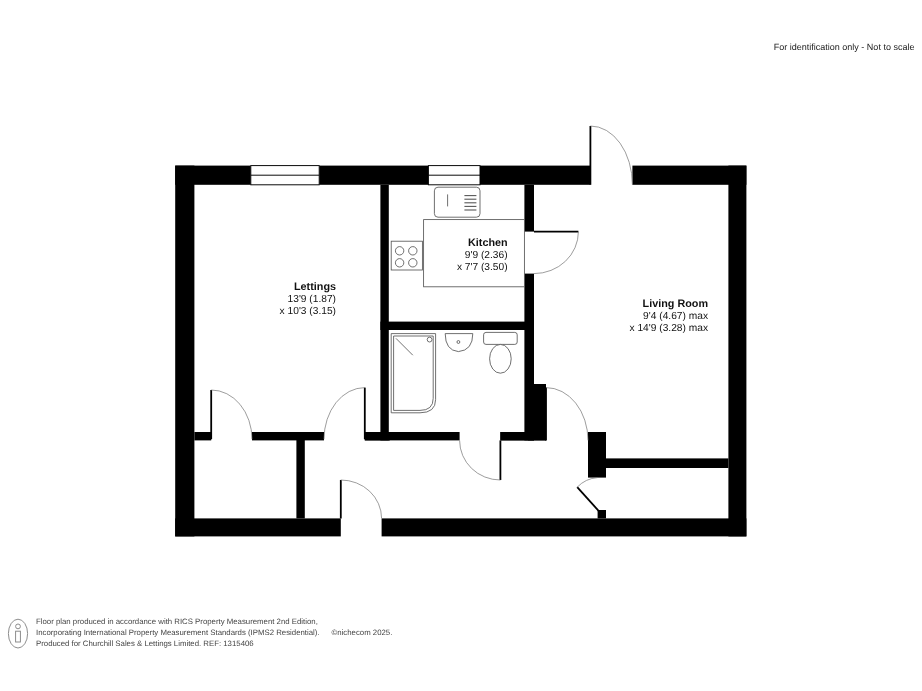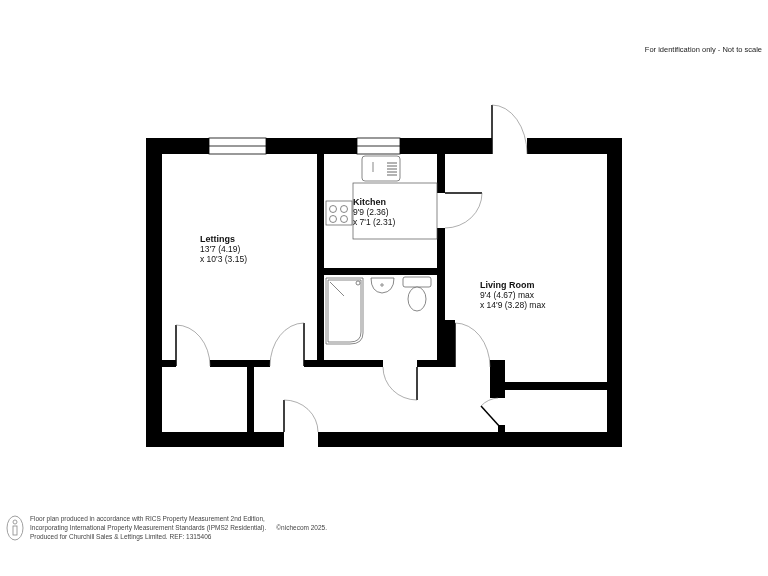--- a/index.html
+++ b/index.html
@@ -1,21 +1,21 @@
 <!DOCTYPE html>
 <html><head>
   <meta charset="utf-8">
   <style>
     html, body { margin: 0; padding: 0; background: #ffffff; }
     body { width: 768px; height: 576px; position: relative; overflow: hidden; font-family: "Liberation Sans", sans-serif; color: #000; }
     .area { position: absolute; right: 6px; top: 33px; text-align: right; }
     .area .main { font-size: 12.5px; line-height: 15px; }
-    .area .sub { font-size: 7.5px; line-height: 10px; margin-top: 12px; color: #222; }
+    .area .sub { font-size: 7.5px; line-height: 10px; margin-top: 2px; color: #222; }
     svg.plan { position: absolute; left: 0; top: 0; }
-    .label { position: absolute; text-align: left; font-size: 8.5px; line-height: 10px; color: #111; }
+    .label { position: absolute; text-align: right; font-size: 8.5px; line-height: 10px; color: #111; }
     .label .name { font-weight: bold; font-size: 9px; }
     .footer { position: absolute; left: 6px; top: 514px; display: flex; align-items: center; }
     .footer .text { font-size: 6.5px; line-height: 9px; color: #444; margin-left: 6px; }
     .footer .text span.right { margin-left: 10px; }
   </style>
 </head>
 <body>
 
 <div class="area">
   <div class="sub">For identification only - Not to scale</div>
@@ -119,31 +119,31 @@
     <circle cx="358" cy="283" r="2"></circle>
     <path d="M371 278 L394 278 Q394 292 382 293 Q371 292 371 278 Z"></path>
     <circle cx="382" cy="285" r="1.2"></circle>
     <rect x="403" y="277" width="28" height="10" rx="2"></rect>
     <ellipse cx="417" cy="299" rx="9" ry="12"></ellipse>
   </g>
 </svg>
 
 <div class="label" style="left:200px; top:234px; width:80px;">
   <div class="name">Lettings</div>
-  <div>13'7 (4.19)</div>
+  <div>13'9 (1.87)</div>
   <div>x 10'3 (3.15)</div>
 </div>
 
 <div class="label" style="left:353px; top:197px; width:70px;">
   <div class="name">Kitchen</div>
   <div>9'9 (2.36)</div>
-  <div>x 7'1 (2.31)</div>
+  <div>x 7'7 (3.50)</div>
 </div>
 
-<div class="label" style="left:480px; top:248px; width:110px;margin-top:32px;">
+<div class="label" style="left:480px; top:248px; width:110px;">
   <div class="name">Living Room</div>
   <div>9'4 (4.67) max</div>
   <div>x  14'9 (3.28) max</div>
 </div>
 
 <div class="footer">
   <svg width="18" height="26" viewBox="0 0 18 26">
     <ellipse cx="9" cy="13" rx="8" ry="12" fill="none" stroke="#888" stroke-width="0.8"></ellipse>
     <circle cx="9" cy="7" r="2" fill="none" stroke="#888" stroke-width="0.8"></circle>
     <rect x="7" y="11" width="4" height="9" fill="none" stroke="#888" stroke-width="0.8"></rect>

